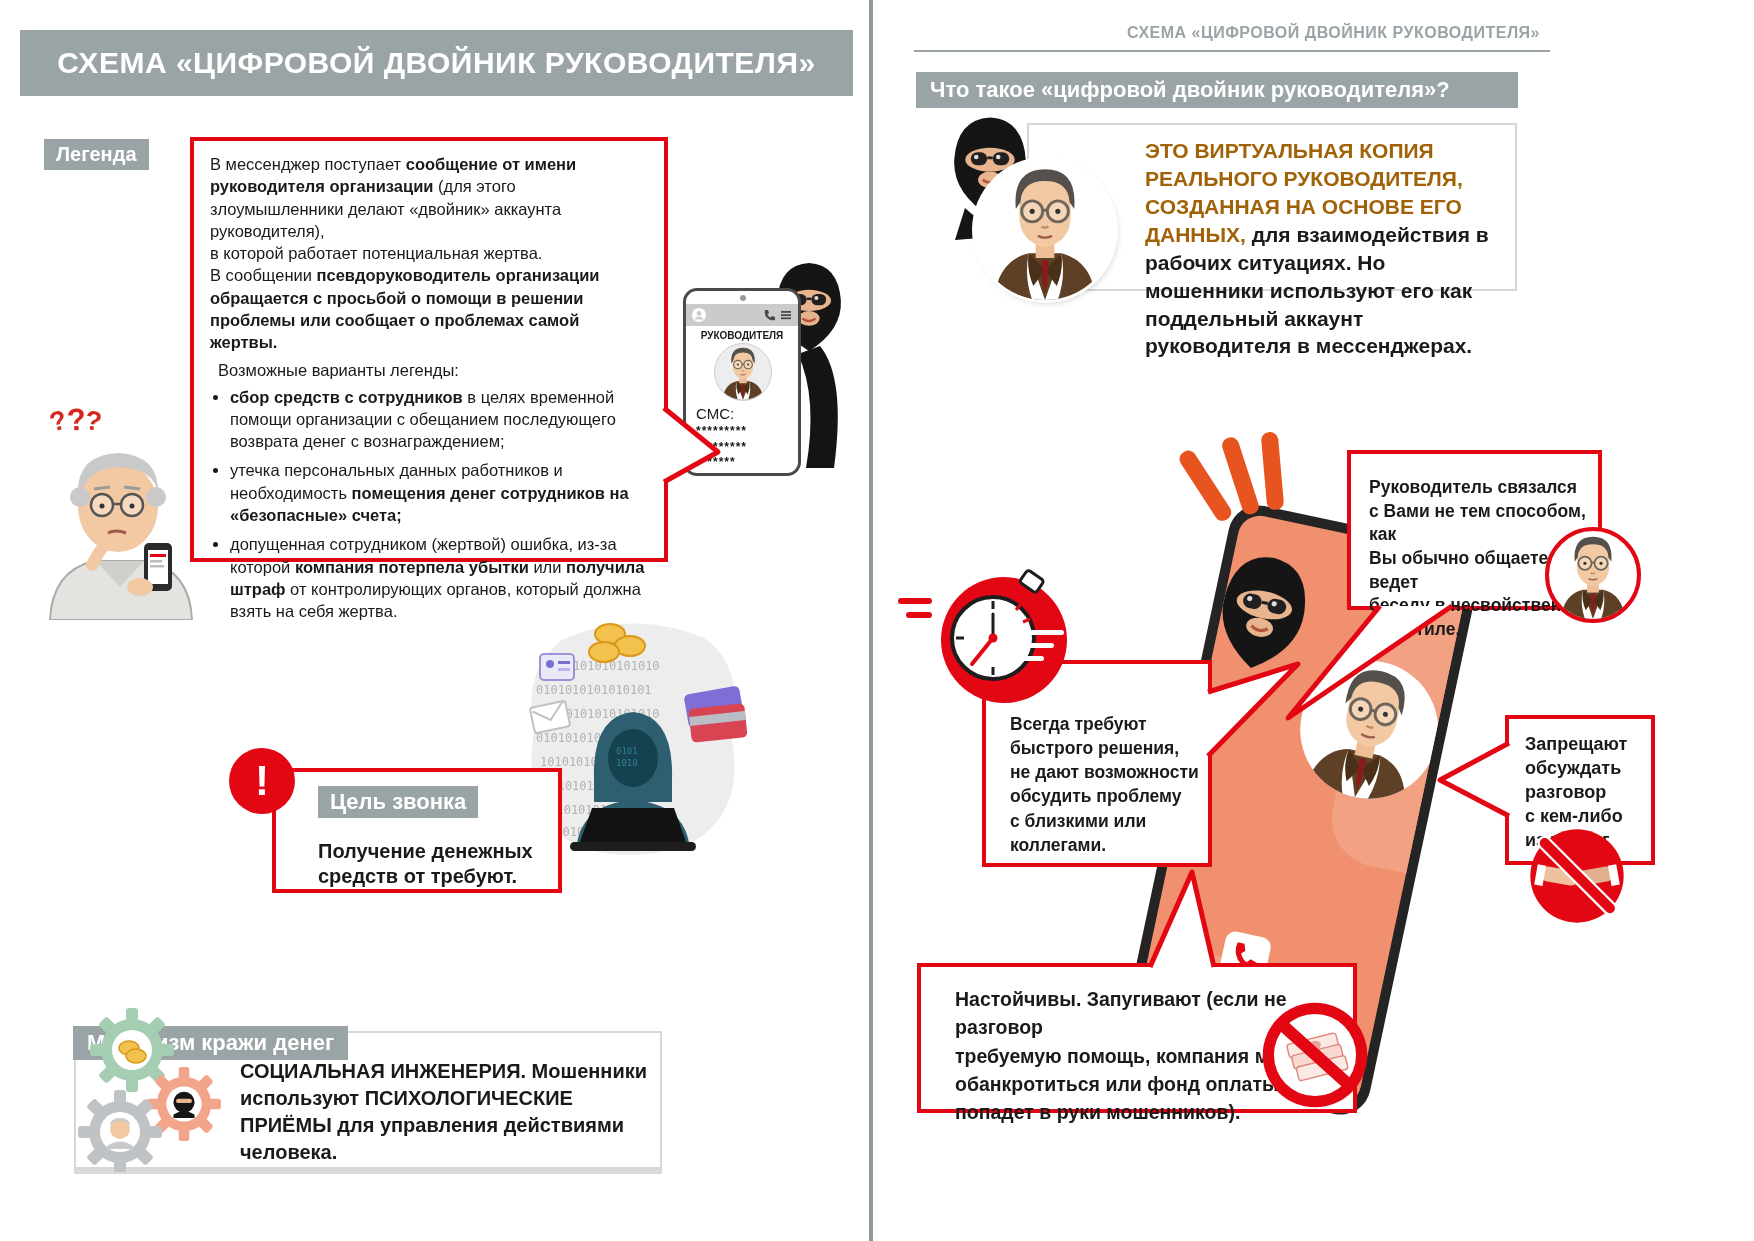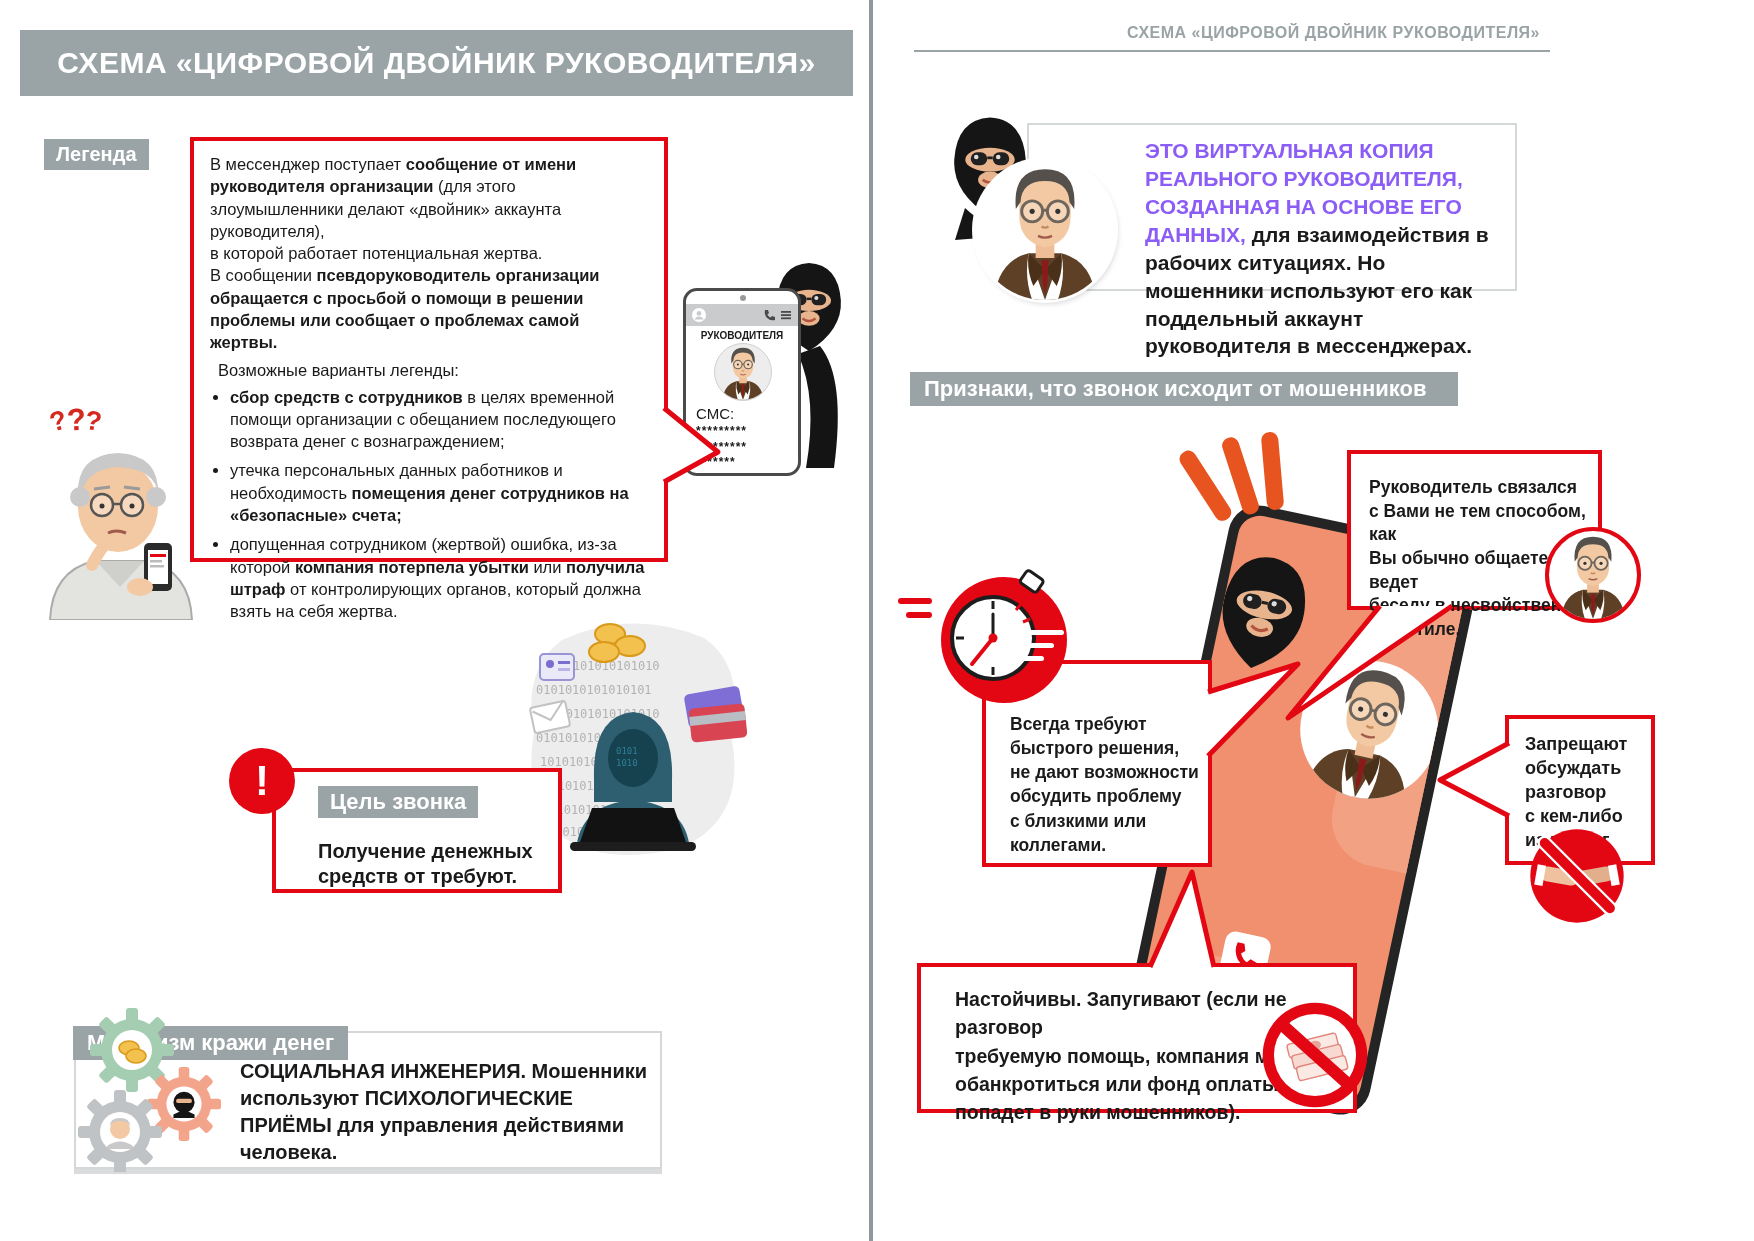--- a/index.html
+++ b/index.html
@@ -44,21 +44,21 @@
   #gears{left:78px;top:1004px;width:158px;height:168px;z-index:4;}
   
   #divider{left:869px;top:0;width:4px;height:1241px;background:#8F999C;z-index:1;}
   
   #page-header{left:950px;top:24px;width:590px;text-align:right;font-size:16px;font-weight:bold;color:#9AA4A7;letter-spacing:.5px;z-index:3;}
   #header-line{left:914px;top:50px;width:636px;height:2px;background:#9AA4A7;z-index:3;}
   #whatis-bar{left:916px;top:72px;width:574px;height:36px;font-size:22px;padding:0 14px;z-index:3;}
   #thief-right{left:935px;top:112px;width:115px;height:130px;z-index:3;}
   #avatar-right{left:975px;top:160px;width:140px;height:140px;border-radius:50%;background:#fff;overflow:hidden;z-index:4;box-shadow:0 0 0 3px #fff,2px 3px 6px rgba(0,0,0,.2);}
   #def-box{left:1027px;top:123px;width:490px;height:168px;padding:12px 14px 12px 116px;font-size:21px;font-weight:bold;line-height:1.33;z-index:3;}
-  #def-box .hl{color:#8b5cf6;}
+  #def-box .hl{color:#a16207;}
   #signs-bar{left:910px;top:372px;width:520px;height:34px;font-size:22px;padding:0 14px;z-index:3;}
   #bigphone{left:1172px;top:520px;width:255px;height:580px;background:#242424;border-radius:30px;transform:rotate(12deg);z-index:2;}
   #bigscreen{position:absolute;left:10px;top:10px;right:10px;bottom:10px;background:#F0906E;border-radius:22px;overflow:hidden;}
   #bigscreen .reflect{position:absolute;left:150px;top:50px;width:140px;height:270px;background:#F2A183;border-radius:48px;}
   #bigscreen .reflect2{position:absolute;left:18px;top:440px;width:70px;height:26px;background:#F2A183;border-radius:13px;}
   #phone-thief{position:absolute;left:-22px;top:30px;width:125px;height:130px;}
   #phone-avatar{position:absolute;left:100px;top:118px;width:138px;height:138px;border-radius:50%;background:#fff;overflow:hidden;}
   #call-chip{position:absolute;left:72px;top:412px;width:46px;height:46px;background:#fff;border-radius:10px;display:flex;align-items:center;justify-content:center;}
   .sign-box{background:#fff;border:4px solid #E30613;box-sizing:border-box;font-weight:bold;z-index:4;}
   #box-contact{left:1347px;top:450px;width:255px;height:160px;padding:22px 0 0 18px;font-size:17.5px;line-height:1.35;}
@@ -293,35 +293,35 @@
       <path d="M-10,-6 Q-10,-14 0,-14 Q10,-14 10,-6 Q8,-11 0,-11 Q-8,-11 -10,-6 Z" fill="#C9C9C9"></path>
       <path d="M-13,14 Q0,5 13,14 L13,17 L-13,17 Z" fill="#C9C9C9"></path>
     </g>
   </svg>
 
   <div class="abs" id="divider"></div>
 
   <div class="abs" id="page-header">СХЕМА «ЦИФРОВОЙ ДВОЙНИК РУКОВОДИТЕЛЯ»</div>
   <div class="abs" id="header-line"></div>
 
+  <div class="abs bar-gray" id="whatis-bar">Что такое «цифровой двойник руководителя»?</div>
 
   <svg class="abs" id="thief-right" viewBox="0 0 115 130">
     <use href="#thief" x="0" y="0" width="110" height="110"></use>
     <path d="M30,96 Q55,120 95,122 L20,128 Z" fill="#151515"></path>
   </svg>
   <div class="abs" id="avatar-right">
     <svg width="140" height="140" viewBox="0 0 120 120">
         <use href="#exec"></use>
       </svg>
   </div>
   <div class="abs graybox" id="def-box">
     <span class="hl">ЭТО ВИРТУАЛЬНАЯ КОПИЯ РЕАЛЬНОГО РУКОВОДИТЕЛЯ, СОЗДАННАЯ НА ОСНОВЕ ЕГО ДАННЫХ, </span><span>для взаимодействия в рабочих ситуациях. Но мошенники используют его как поддельный аккаунт руководителя в мессенджерах.</span>
   </div>
 
-  <div class="abs bar-gray" id="signs-bar">Признаки, что звонок исходит от мошенников</div>
 
   <div class="abs" id="bigphone">
     <div id="bigscreen">
       <div class="reflect"></div>
       <div class="reflect2"></div>
       <svg id="phone-thief" viewBox="0 0 120 120">
           <use href="#thief"></use>
         </svg>
       <div id="phone-avatar">
         <svg width="138" height="138" viewBox="0 0 120 120">

